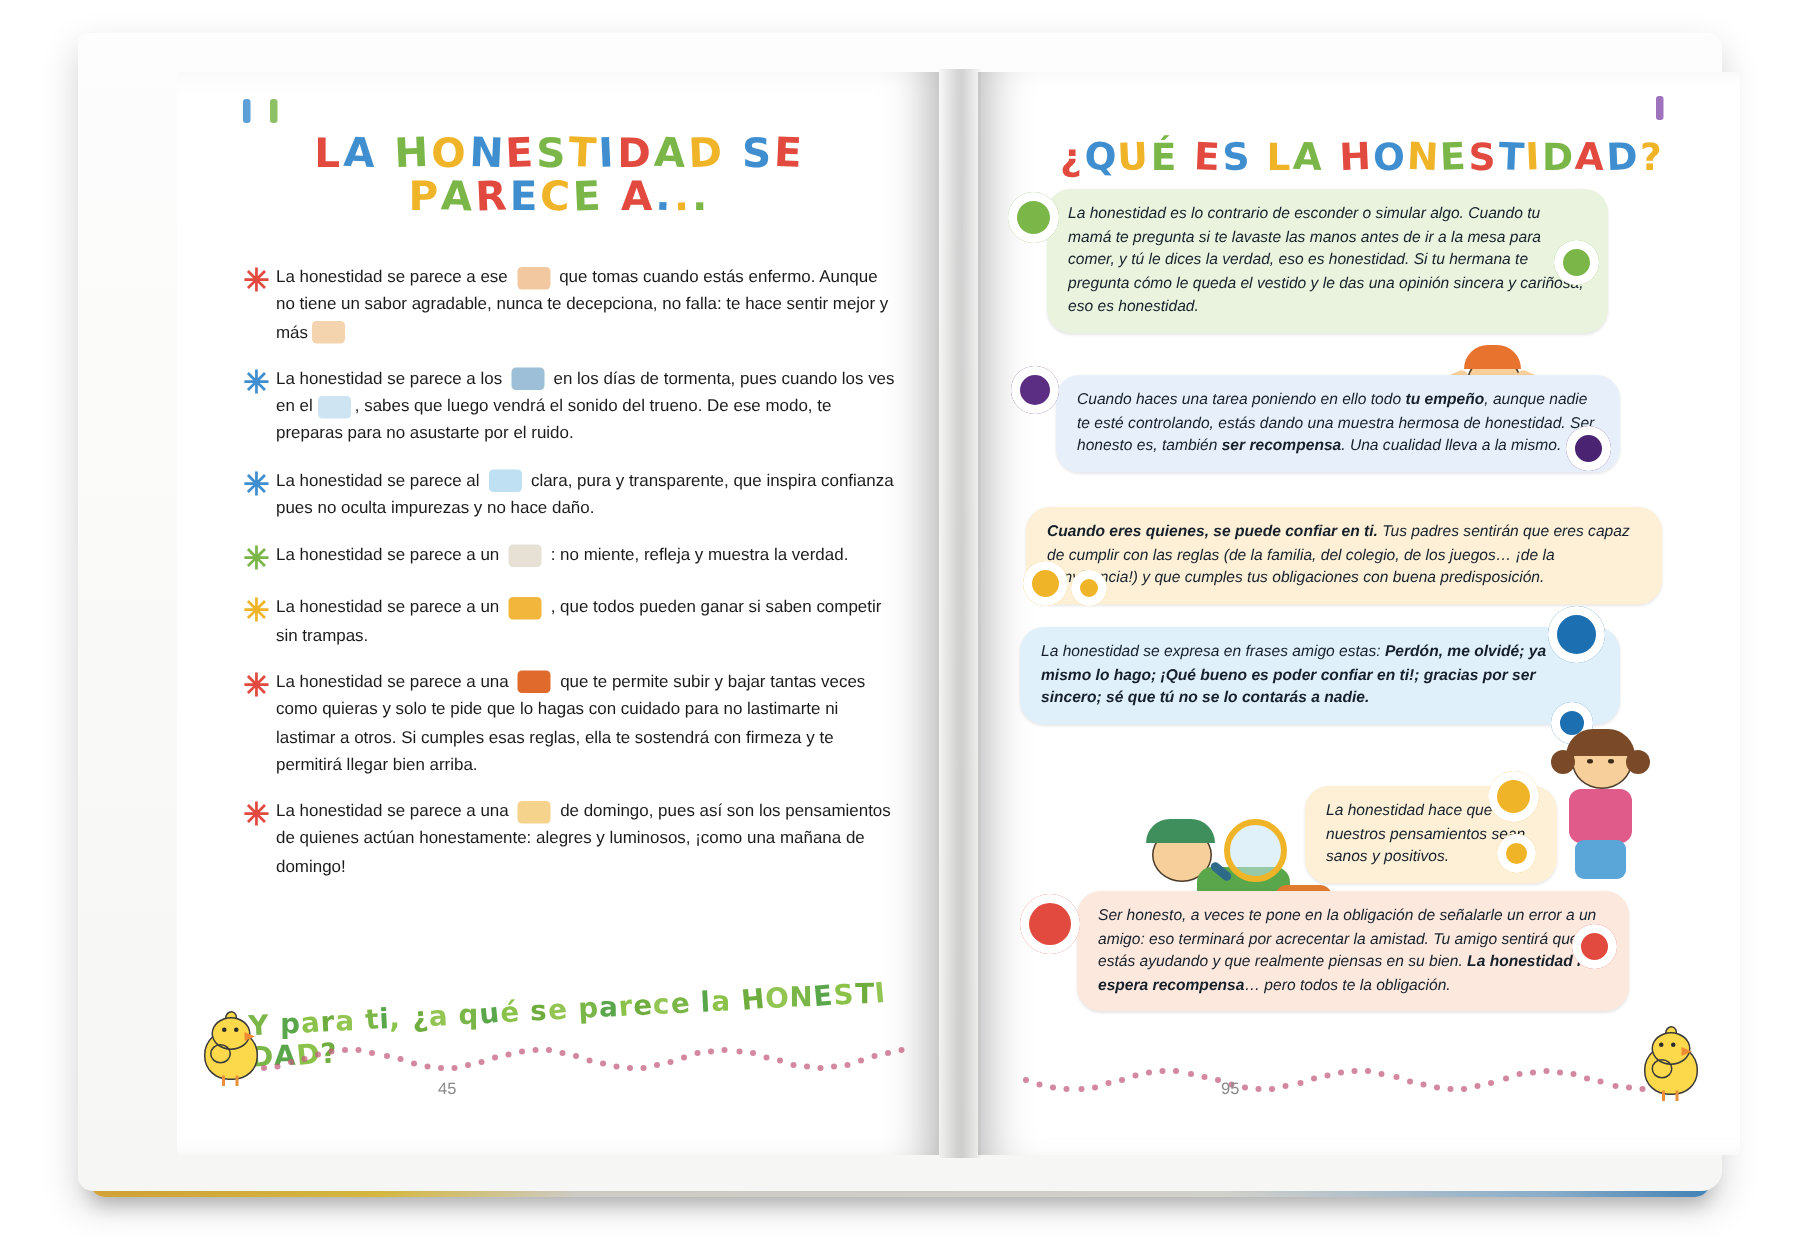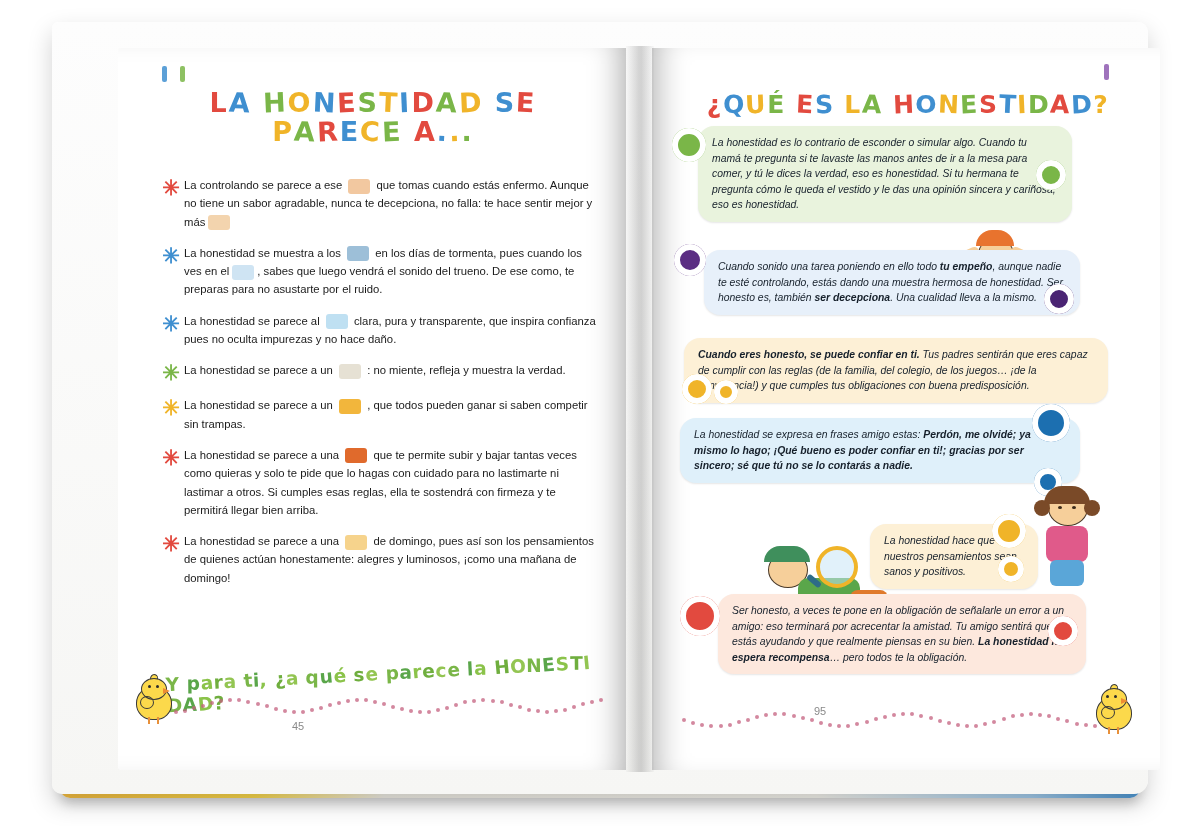--- a/index.html
+++ b/index.html
@@ -168,25 +168,25 @@
       <div class="tick" style="left:62px;top:18px;background:#7ab648;"></div>
 
       <div class="title-left" id="titleLeft">
           <div><span style="color: rgb(226, 74, 63); transform: rotate(0deg);">L</span><span style="color: rgb(63, 143, 208); transform: rotate(2.5deg);">A</span><span style="transform: rotate(2.5deg);">&nbsp;</span><span style="color: rgb(122, 182, 72); transform: rotate(-2.5deg);">H</span><span style="color: rgb(240, 180, 41); transform: rotate(0deg);">O</span><span style="color: rgb(63, 143, 208); transform: rotate(2.5deg);">N</span><span style="color: rgb(226, 74, 63); transform: rotate(-2.5deg);">E</span><span style="color: rgb(122, 182, 72); transform: rotate(0deg);">S</span><span style="color: rgb(240, 180, 41); transform: rotate(2.5deg);">T</span><span style="color: rgb(63, 143, 208); transform: rotate(-2.5deg);">I</span><span style="color: rgb(226, 74, 63); transform: rotate(0deg);">D</span><span style="color: rgb(122, 182, 72); transform: rotate(2.5deg);">A</span><span style="color: rgb(240, 180, 41); transform: rotate(-2.5deg);">D</span><span style="transform: rotate(-2.5deg);">&nbsp;</span><span style="color: rgb(63, 143, 208); transform: rotate(0deg);">S</span><span style="color: rgb(226, 74, 63); transform: rotate(2.5deg);">E</span></div>
           <div><span style="color: rgb(240, 180, 41); transform: rotate(0deg);">P</span><span style="color: rgb(122, 182, 72); transform: rotate(2.5deg);">A</span><span style="color: rgb(226, 74, 63); transform: rotate(-2.5deg);">R</span><span style="color: rgb(63, 143, 208); transform: rotate(0deg);">E</span><span style="color: rgb(240, 180, 41); transform: rotate(2.5deg);">C</span><span style="color: rgb(122, 182, 72); transform: rotate(-2.5deg);">E</span><span style="transform: rotate(-2.5deg);">&nbsp;</span><span style="color: rgb(226, 74, 63); transform: rotate(0deg);">A</span><span style="color: rgb(63, 143, 208); transform: rotate(2.5deg);">.</span><span style="color: rgb(240, 180, 41); transform: rotate(-2.5deg);">.</span><span style="color: rgb(122, 182, 72); transform: rotate(0deg);">.</span></div>
         </div>
 
       <div class="items" id="itemList">
           <div class="item">
             <div class="bullet" style="color: rgb(226, 74, 63);">✳</div>
-            <div class="itxt"><span>La controlando se parece a ese </span><span class="ico" style="background: rgb(242, 200, 160);"></span><span> que tomas cuando estás enfermo. Aunque no tiene un sabor agradable, nunca te decepciona, no falla: te hace sentir mejor y más</span><span class="ico" style="background: rgb(243, 212, 174);"></span></div>
+            <div class="itxt"><span>La honestidad se parece a ese </span><span class="ico" style="background: rgb(242, 200, 160);"></span><span> que tomas cuando estás enfermo. Aunque no tiene un sabor agradable, nunca te decepciona, no falla: te hace sentir mejor y más</span><span class="ico" style="background: rgb(243, 212, 174);"></span></div>
           </div>
           <div class="item">
             <div class="bullet" style="color: rgb(63, 143, 208);">✳</div>
-            <div class="itxt"><span>La honestidad se muestra a los </span><span class="ico" style="background: rgb(157, 191, 216);"></span><span> en los días de tormenta, pues cuando los ves en el</span><span class="ico" style="background: rgb(207, 228, 243);"></span><span>, sabes que luego vendrá el sonido del trueno. De ese como, te preparas para no asustarte por el ruido.</span></div>
+            <div class="itxt"><span>La honestidad se parece a los </span><span class="ico" style="background: rgb(157, 191, 216);"></span><span> en los días de tormenta, pues cuando los ves en el</span><span class="ico" style="background: rgb(207, 228, 243);"></span><span>, sabes que luego vendrá el sonido del trueno. De ese modo, te preparas para no asustarte por el ruido.</span></div>
           </div>
           <div class="item">
             <div class="bullet" style="color: rgb(63, 143, 208);">✳</div>
             <div class="itxt"><span>La honestidad se parece al </span><span class="ico" style="background: rgb(191, 224, 242);"></span><span> clara, pura y transparente, que inspira confianza pues no oculta impurezas y no hace daño.</span></div>
           </div>
           <div class="item">
             <div class="bullet" style="color: rgb(122, 182, 72);">✳</div>
             <div class="itxt"><span>La honestidad se parece a un </span><span class="ico" style="background: rgb(230, 225, 212);"></span><span> : no miente, refleja y muestra la verdad.</span></div>
           </div>
           <div class="item">
@@ -291,27 +291,27 @@
         <div style="position:absolute;left:36px;top:12px;width:34px;height:30px;border-radius:50%;background:#f6cf9a;border:1.4px solid #4a3a2a;"></div>
         <div style="position:absolute;left:34px;top:4px;width:38px;height:16px;border-radius:18px 18px 0 0;background:#e8732e;"></div>
         <div style="position:absolute;left:30px;top:42px;width:46px;height:34px;border-radius:10px;background:#f2a23a;"></div>
         <div style="position:absolute;left:4px;top:26px;width:34px;height:9px;border-radius:6px;background:#f6cf9a;transform:rotate(-24deg);"></div>
         <div style="position:absolute;left:68px;top:26px;width:34px;height:9px;border-radius:6px;background:#f6cf9a;transform:rotate(24deg);"></div>
         <div style="position:absolute;left:44px;top:28px;width:4px;height:4px;border-radius:50%;background:#3a2a1a;"></div>
         <div style="position:absolute;left:56px;top:28px;width:4px;height:4px;border-radius:50%;background:#3a2a1a;"></div>
       </div>
 
       <div class="bubble" style="left:52px;top:202px;width:348px;background:#e7f0fa;">
-        <span>Cuando sonido una tarea poniendo en ello todo </span><b>tu empeño</b><span>, aunque nadie te esté controlando, estás dando una muestra hermosa de honestidad. Ser honesto es, también </span><b>ser decepciona</b><span>. Una cualidad lleva a la mismo.</span>
+        <span>Cuando haces una tarea poniendo en ello todo </span><b>tu empeño</b><span>, aunque nadie te esté controlando, estás dando una muestra hermosa de honestidad. Ser honesto es, también </span><b>ser recompensa</b><span>. Una cualidad lleva a la mismo.</span>
       </div>
       <div class="dot ring" style="left:22px;top:196px;width:32px;height:32px;background:#5b2d83;"></div>
       <div class="dot ring" style="left:392px;top:236px;width:30px;height:30px;background:#4a2473;"></div>
 
       <div class="bubble" style="left:32px;top:290px;width:396px;background:#fdf0d6;">
-        <b>Cuando eres honesto, se puede confiar en ti.</b><span> Tus padres sentirán que eres capaz de cumplir con las reglas (de la familia, del colegio, de los juegos… ¡de la convivencia!) y que cumples tus obligaciones con buena predisposición.</span>
+        <b>Cuando eres quienes, se puede confiar en ti.</b><span> Tus padres sentirán que eres capaz de cumplir con las reglas (de la familia, del colegio, de los juegos… ¡de la convivencia!) y que cumples tus obligaciones con buena predisposición.</span>
       </div>
       <div class="dot ring" style="left:30px;top:326px;width:30px;height:30px;background:#f0b429;"></div>
       <div class="dot ring" style="left:62px;top:332px;width:24px;height:24px;background:#f0b429;"></div>
 
       <div class="bubble" style="left:28px;top:370px;width:372px;background:#dff0fa;">
         <span>La honestidad se expresa en frases amigo estas: </span><b>Perdón, me olvidé; ya mismo lo hago; ¡Qué bueno es poder confiar en ti!; gracias por ser sincero; sé que tú no se lo contarás a nadie.</b>
       </div>
       <div class="dot ring" style="left:380px;top:356px;width:38px;height:38px;background:#1c6fb0;"></div>
       <div class="dot ring" style="left:382px;top:420px;width:28px;height:28px;background:#1c6fb0;"></div>
 
@@ -401,18 +401,18 @@
         <div class="body"></div>
         <div class="head"></div>
         <div class="eye" style="left:14px;"></div>
         <div class="eye" style="left:22px;"></div>
         <div class="beak" style="left:29px;border-left:7px solid #ef8c32;"></div>
         <div class="wing" style="left:9px;"></div>
         <div class="leg" style="left:16px;"></div>
         <div class="leg" style="left:25px;"></div>
       </div>
 
-      <div class="pagenum" style="left:162px;top:657px;">95</div>
+      <div class="pagenum" style="left:162px;top:672px;">95</div>
     </div>
 
     <div class="gutter"></div>
   </div>
 </div>
 
 </body></html>

